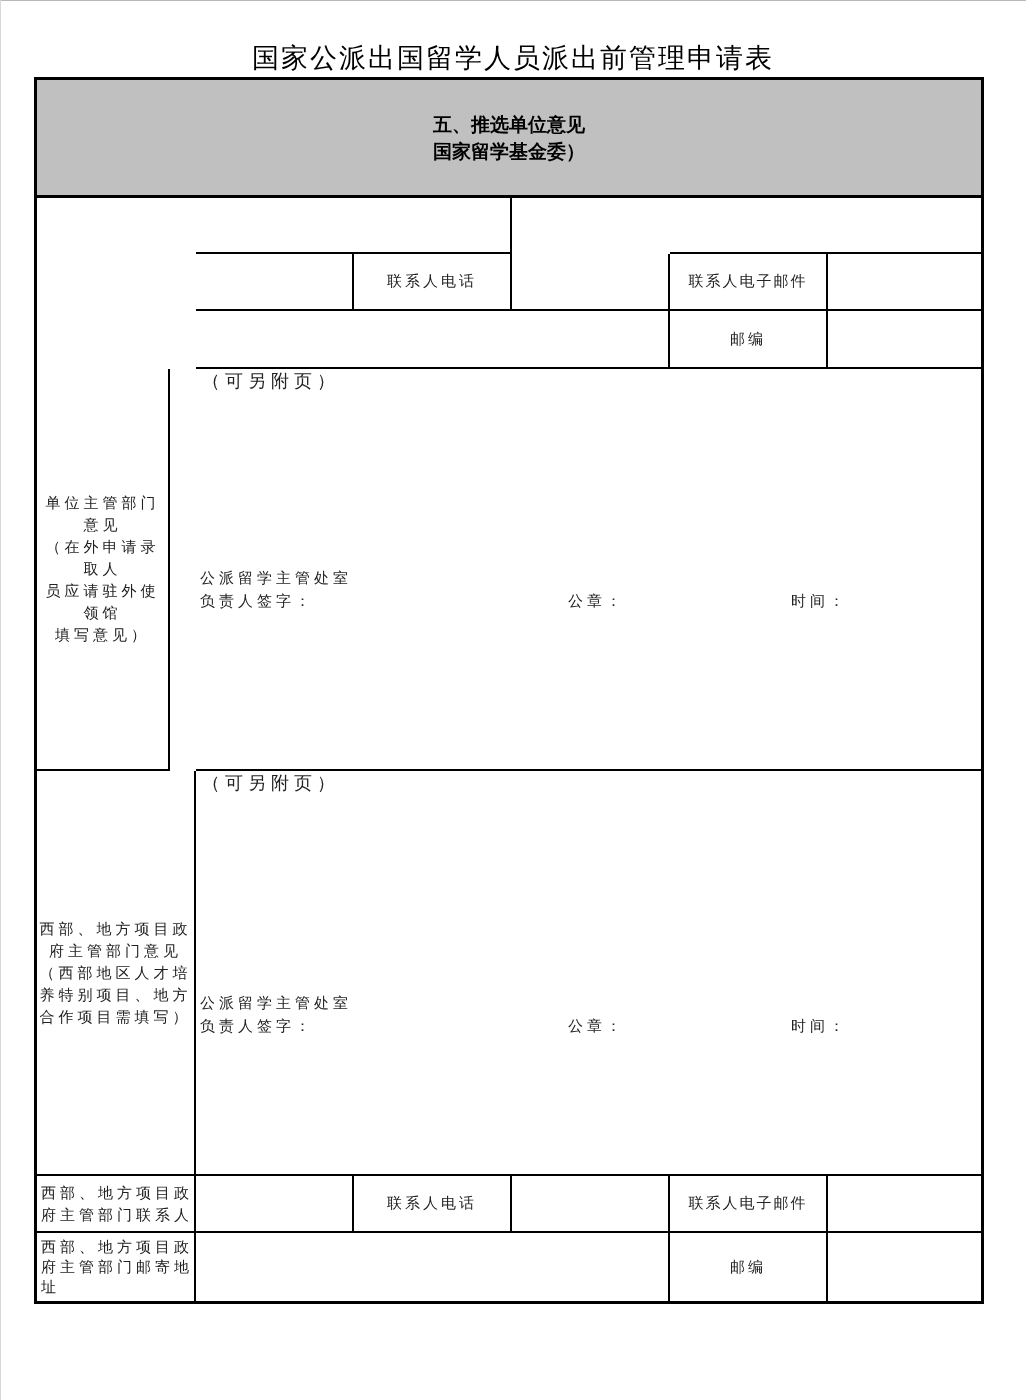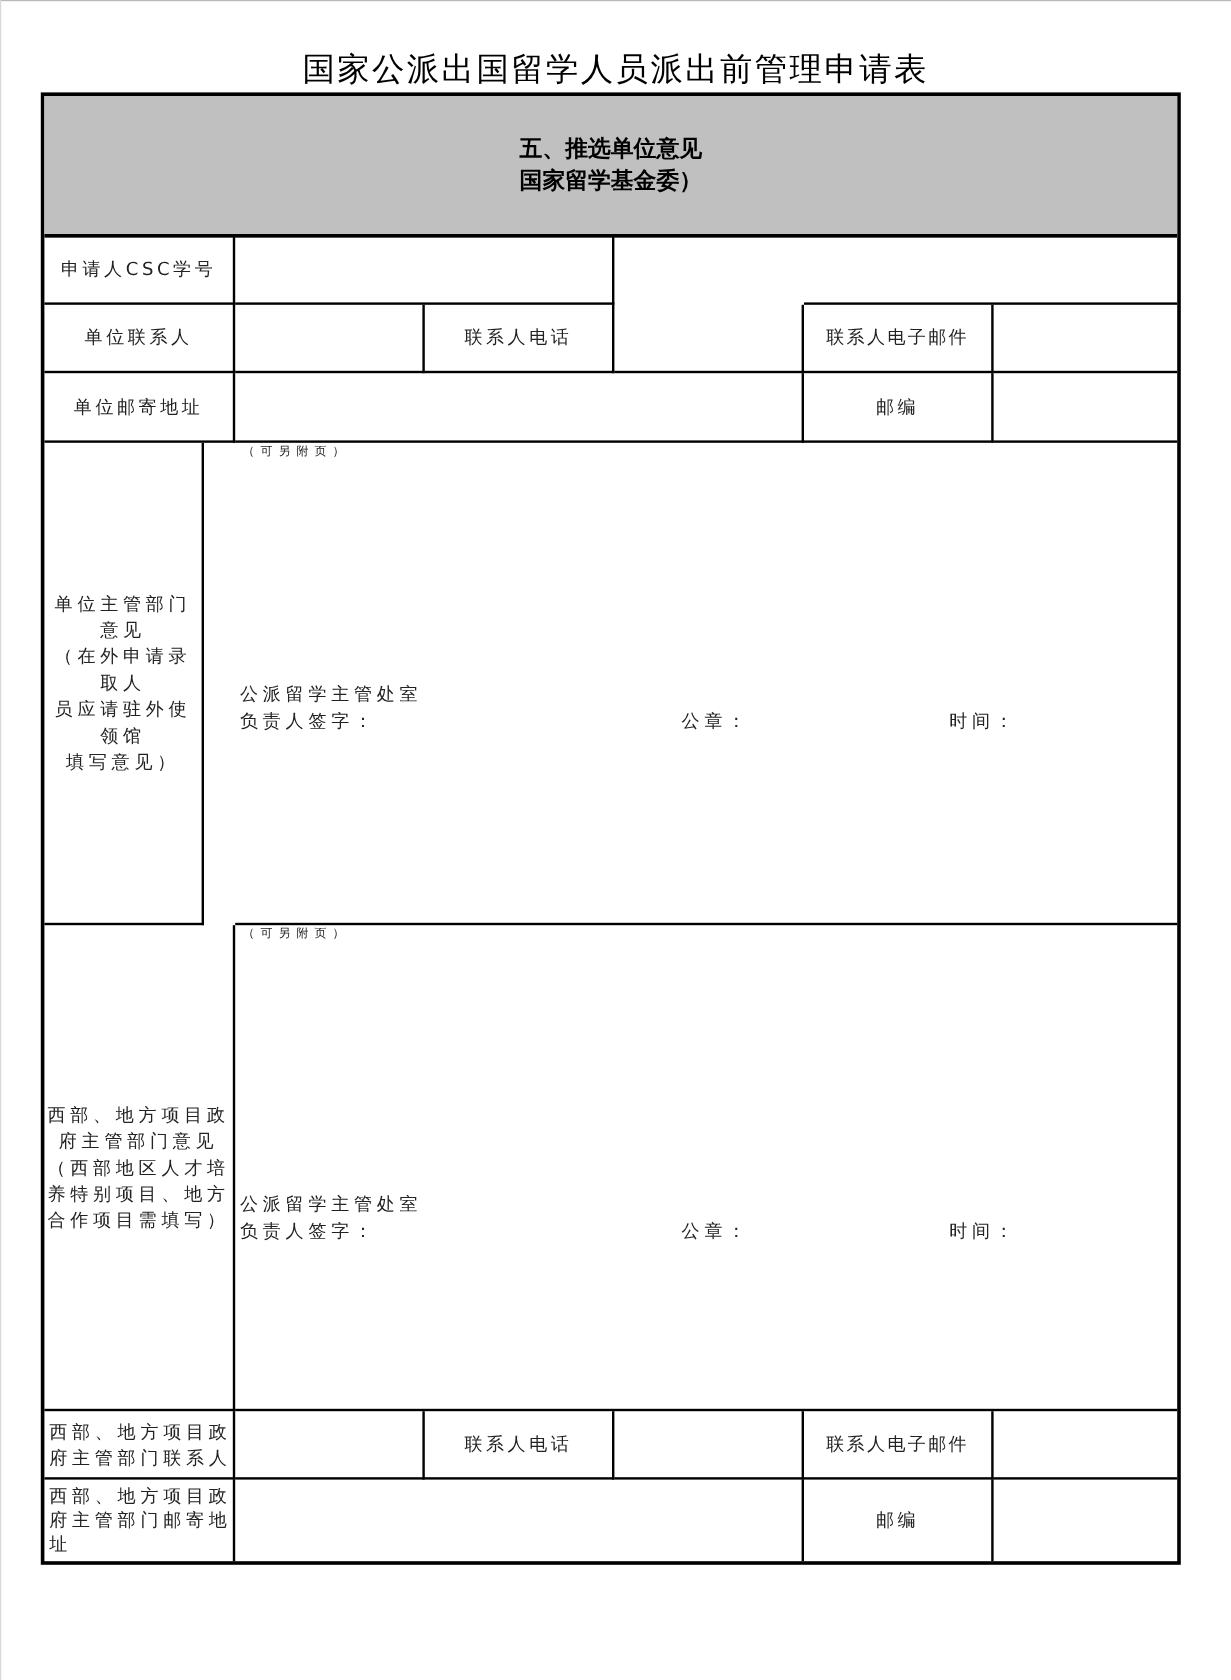--- a/index.html
+++ b/index.html
@@ -28,53 +28,50 @@
       border-right: 2px solid #000; border-bottom: 2px solid #000;
       display: flex; align-items: center; justify-content: center; text-align: center;
       font-size: 15px; letter-spacing: 3px; color: #222;
     }
     .cell.no-right { border-right: none; }
     .cell.no-bottom { border-bottom: none; }
     .cell.left-text { justify-content: flex-start; text-align: left; padding-left: 4px; }
     .cell.multiline { line-height: 22px; letter-spacing: 4px; font-size: 15px; }
     .field { background: transparent; cursor: text; }
     .opinion-area { position: absolute; box-sizing: border-box; border-bottom: 2px solid #000; }
-    .attach-note { position: absolute; left: 6px; top: 0px; font-size: 10px; letter-spacing: 5px; color: #222; }
+    .attach-note { position: absolute; left: 6px; top: 0px; font-size: 18px; letter-spacing: 5px; color: #222; }
     .sign-line1 { position: absolute; left: 4px; font-size: 15px; letter-spacing: 4px; color: #222; }
     .sign-line2 { position: absolute; left: 4px; font-size: 15px; letter-spacing: 4px; color: #222; }
     .seal-label { position: absolute; font-size: 15px; letter-spacing: 4px; color: #222; }
     .time-label { position: absolute; font-size: 15px; letter-spacing: 4px; color: #222; }
   </style>
 </head>
 <body>
 
 <div class="page-edge-top"></div>
 <div class="page-edge-left"></div>
 
 <div class="doc-title">国家公派出国留学人员派出前管理申请表</div>
 
 <div class="form">
 
   <div class="section-header">
     <div>五、推选单位意见</div>
     <div>国家留学基金委）</div>
   </div>
 
-  <div class="cell" style="left:0;top:117px;width:159px;height:57px;">申请人CSC学号</div>
   <div class="cell field" style="left:159px;top:117px;width:316px;height:57px;"></div>
   <div class="cell field no-right" style="left:633px;top:117px;width:311px;height:57px;"></div>
 
-  <div class="cell" style="left:0;top:174px;width:159px;height:57px;">单位联系人</div>
   <div class="cell field" style="left:159px;top:174px;width:158px;height:57px;"></div>
   <div class="cell" style="left:317px;top:174px;width:158px;height:57px;">联系人电话</div>
   <div class="cell field" style="left:475px;top:174px;width:158px;height:57px;"></div>
   <div class="cell" style="left:633px;top:174px;width:158px;height:57px;letter-spacing:2px;">联系人电子邮件</div>
   <div class="cell field no-right" style="left:791px;top:174px;width:153px;height:57px;"></div>
 
-  <div class="cell" style="left:0;top:231px;width:159px;height:58px;">单位邮寄地址</div>
   <div class="cell field" style="left:159px;top:231px;width:474px;height:58px;"></div>
   <div class="cell" style="left:633px;top:231px;width:158px;height:58px;">邮编</div>
   <div class="cell field no-right" style="left:791px;top:231px;width:153px;height:58px;"></div>
 
   <div class="cell multiline" style="left:0;top:289px;width:133px;height:402px;flex-direction:column;">
     <div>单位主管部门意见</div>
     <div>（在外申请录取人</div>
     <div>员应请驻外使领馆</div>
     <div>填写意见）</div>
   </div>

